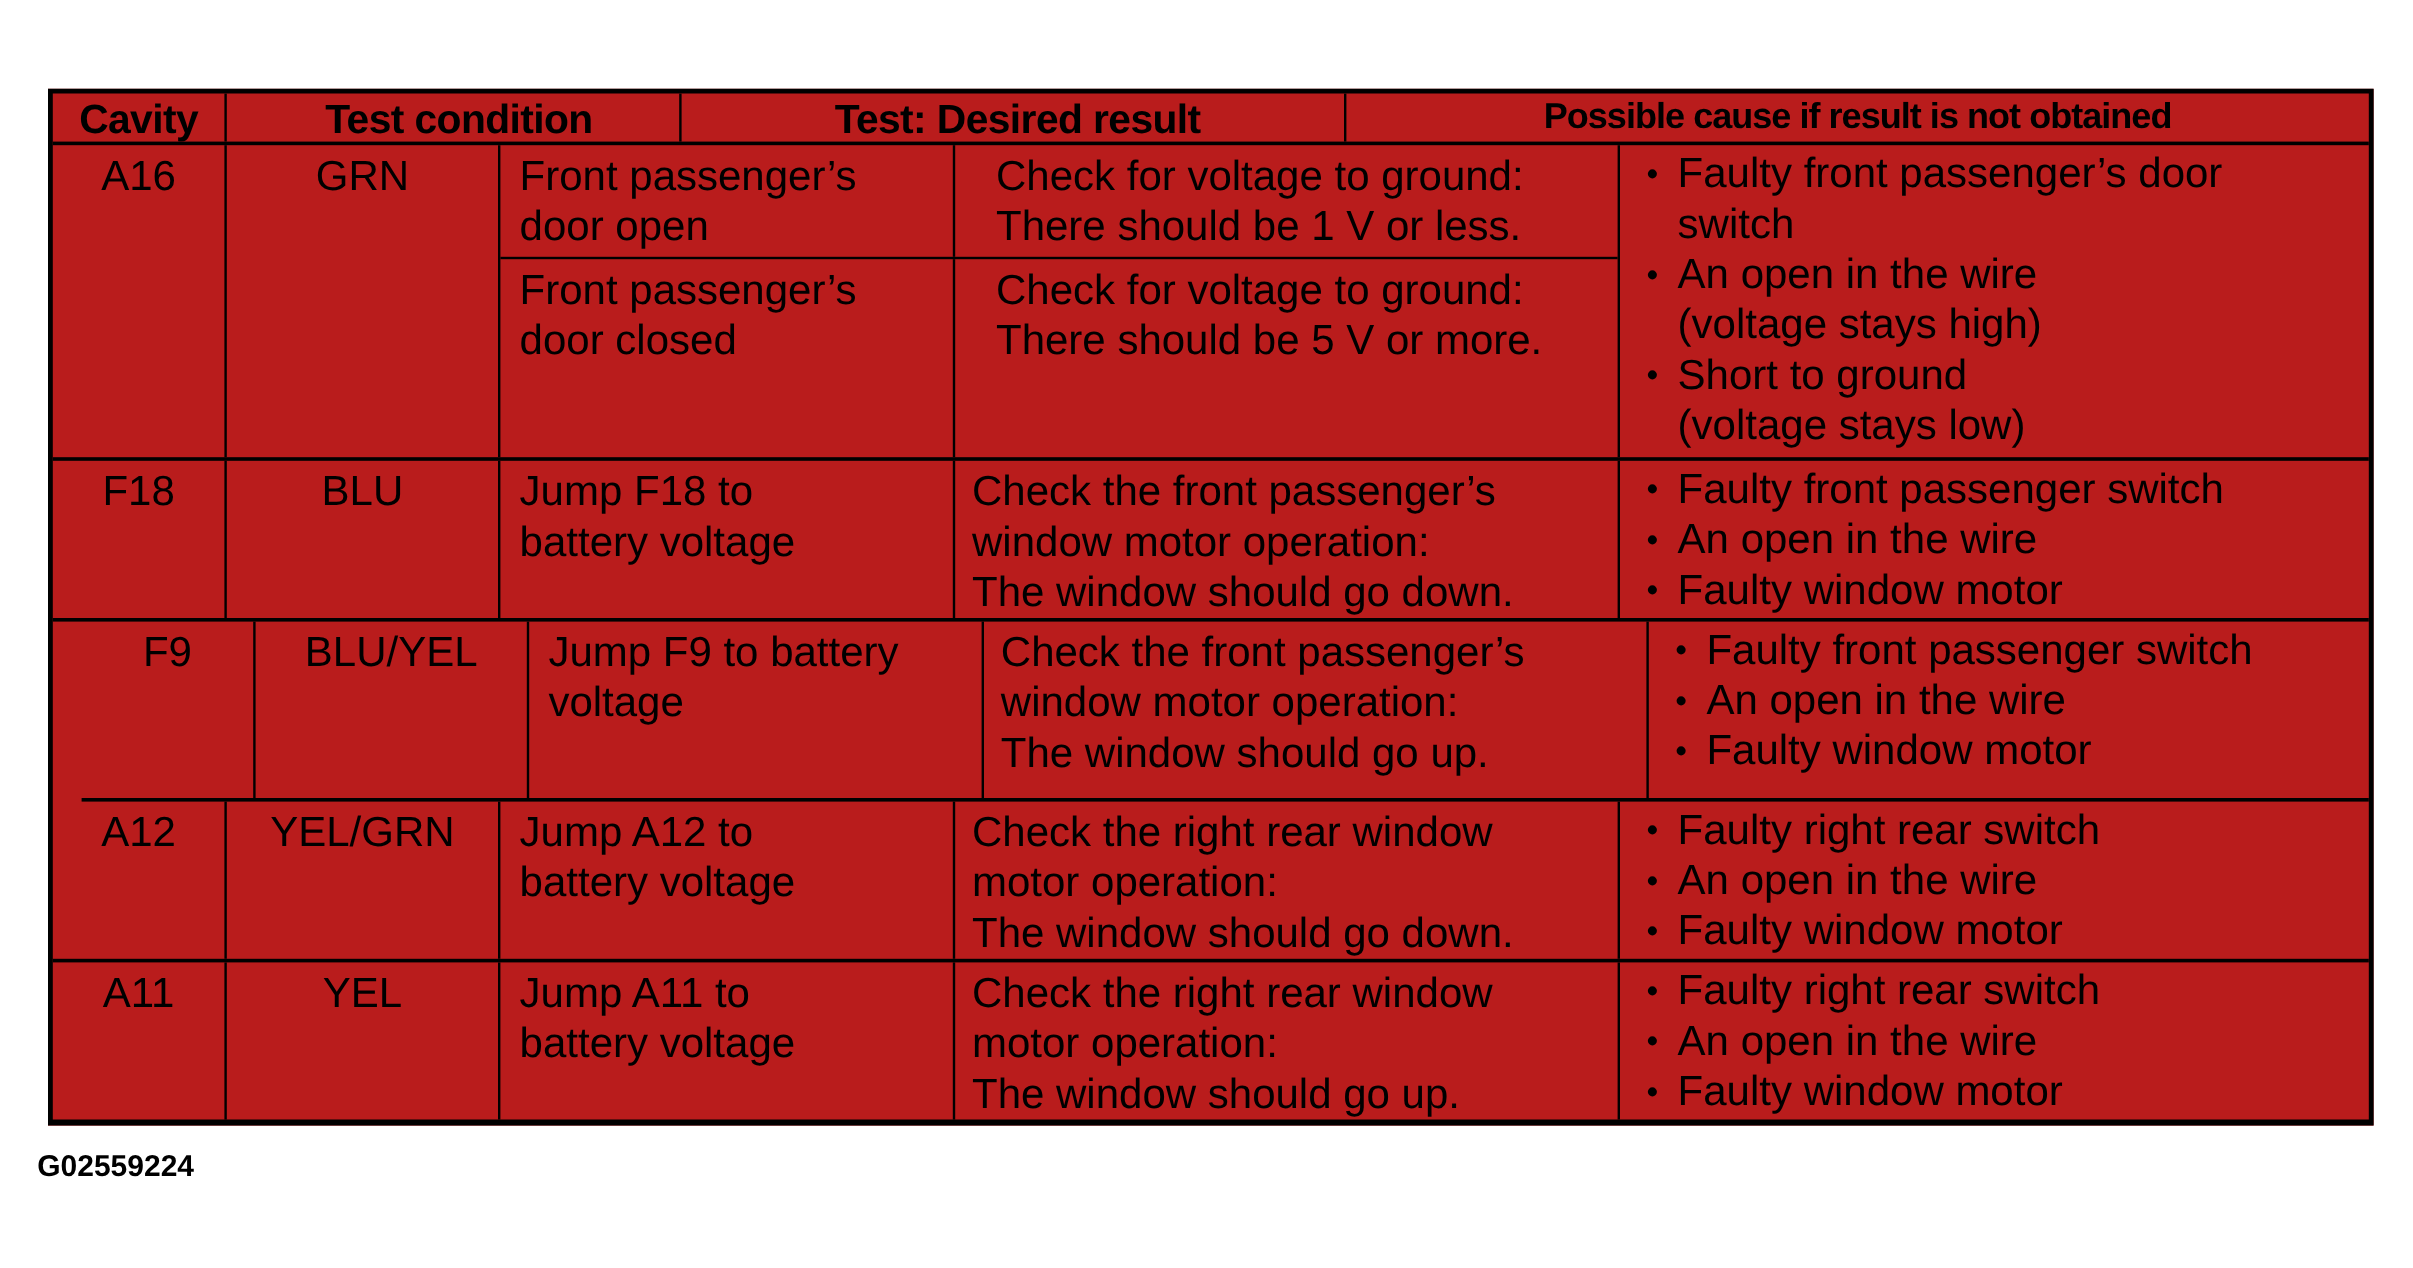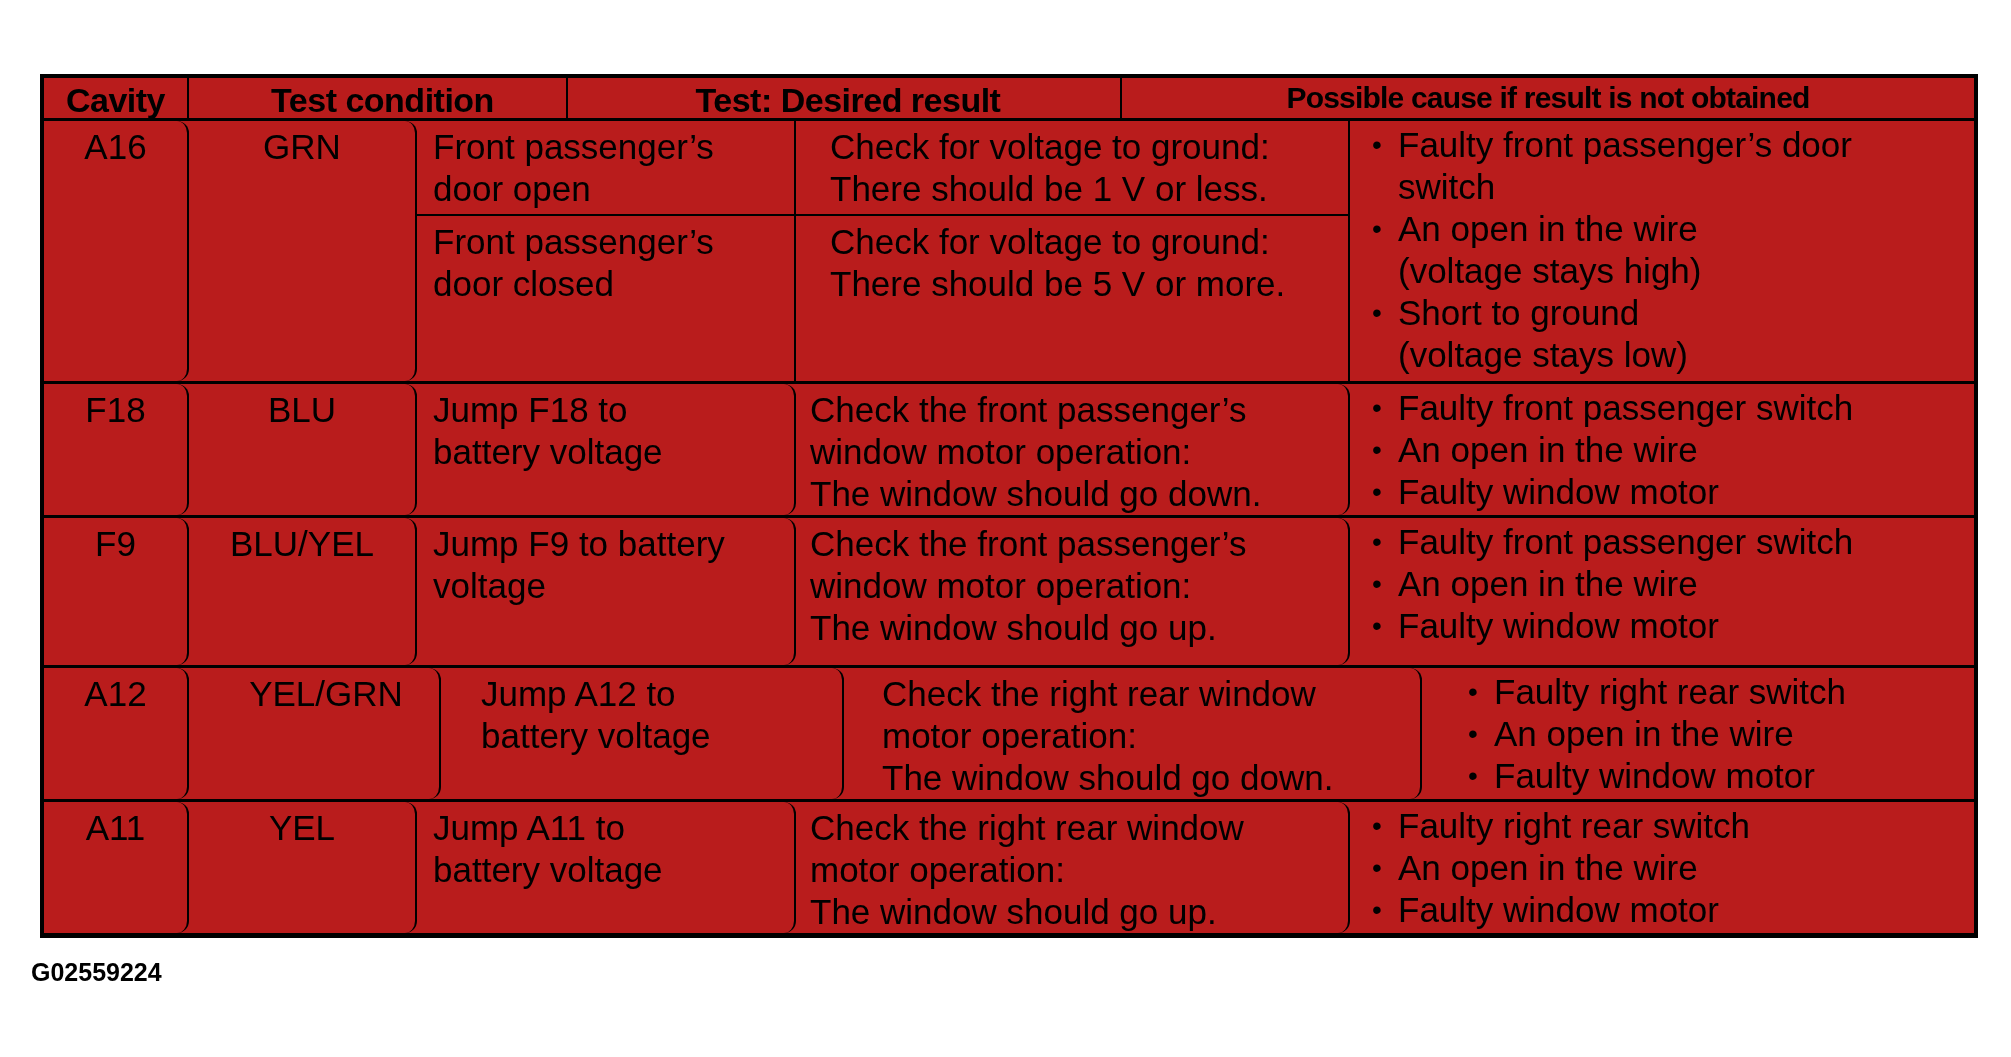--- a/index.html
+++ b/index.html
@@ -28,25 +28,25 @@
     display:flex; align-items:center; justify-content:center;
     border-right:2px solid #000;
   }
   .hcell:last-child { border-right:none; }
   .h-cause { font-size:30px; letter-spacing:-0.8px; }
 
   .row { display:flex; border-bottom:3px solid #000; }
   .row:last-child { border-bottom:none; }
   .r0 { height:273px; }
   .r1 { height:134px; }
-  .r2 { height:155px; }
-  .r3 { height:137px;gap:24px; }
+  .r2 { height:155px;margin-left:24px; }
+  .r3 { height:137px; }
   .r4 { flex:1; }
 
-  .cell { font-size:35px; line-height:42px;border-radius:12px; }
+  .cell { font-size:35px; line-height:42px; }
   .c-cavity { width:145px; text-align:center; padding-top:5px; border-right:2px solid #000; }
   .c-wire   { width:228px; text-align:center; padding-top:5px; border-right:2px solid #000; }
   .c-cond   { width:379px; padding:5px 6px 0 16px; border-right:2px solid #000; white-space:pre-line; }
   .c-result { width:554px; padding:5px 6px 0 14px; border-right:2px solid #000; white-space:pre-line; }
   .c-causes { flex:1; padding:3px 4px 0 14px; }
 
   
   .midwrap { width:933px; display:flex; flex-direction:column; border-right:2px solid #000; }
   .subrow { display:flex; }
   .subrow.first { height:95px; border-bottom:2px solid #000; }

